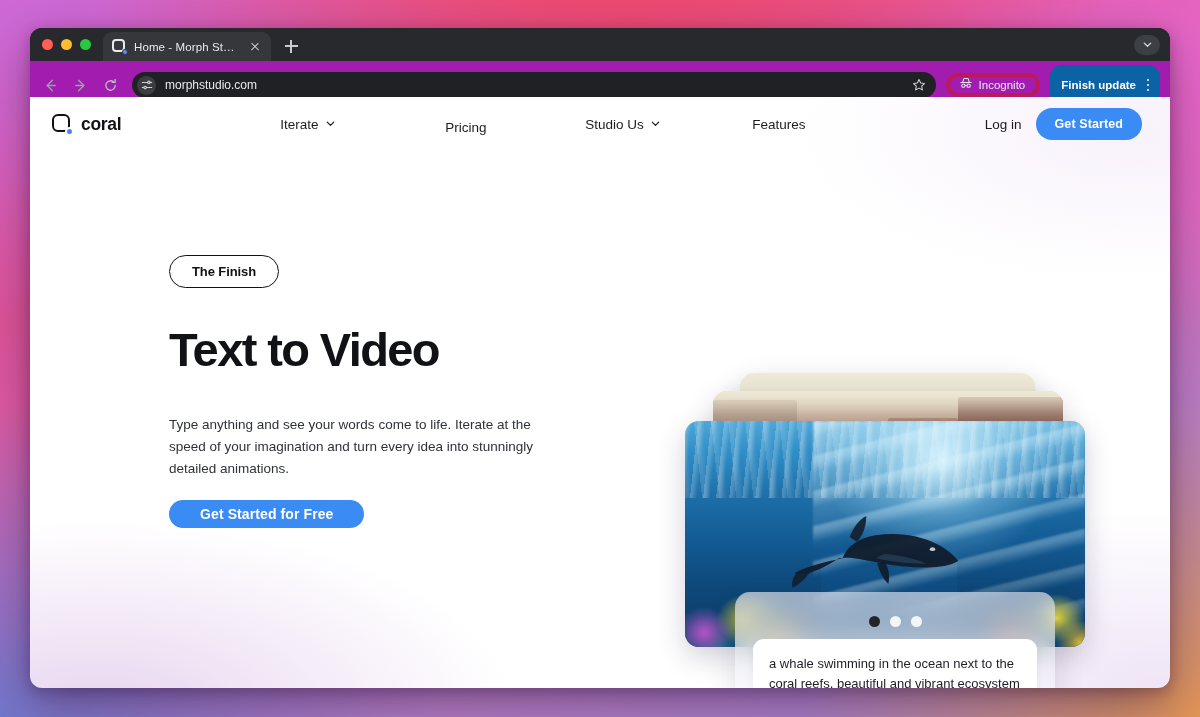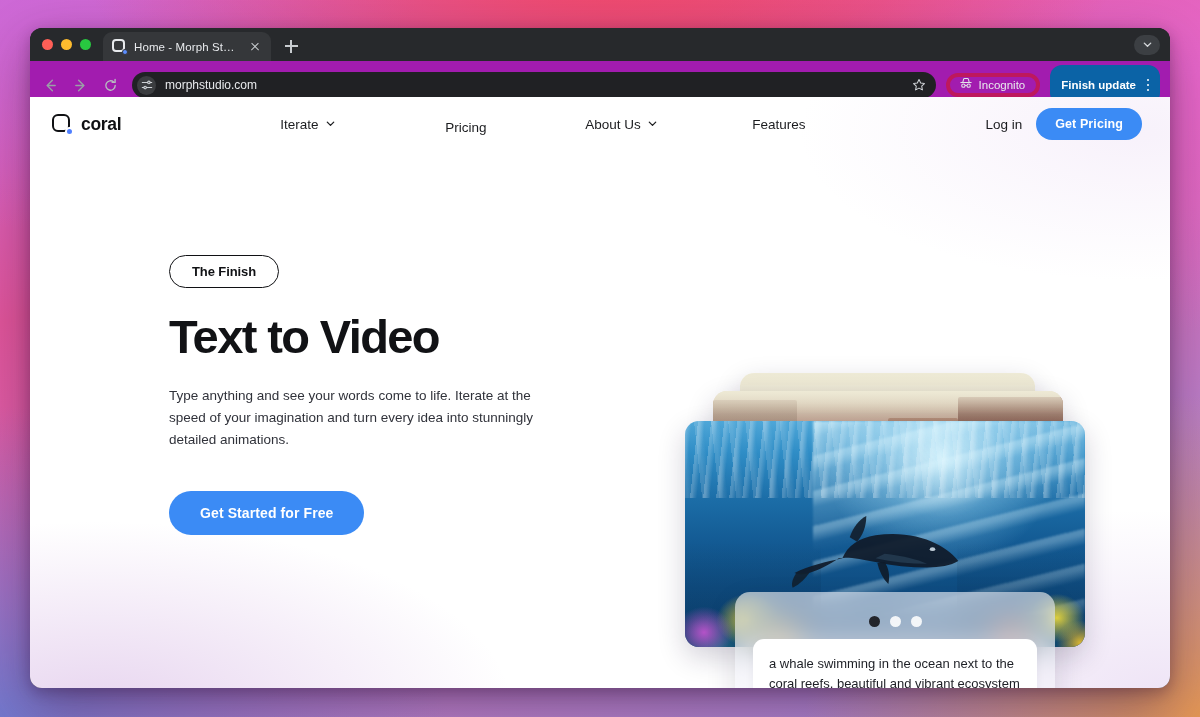--- a/index.html
+++ b/index.html
@@ -303,43 +303,43 @@
     border: 1.6px solid #101114;
     border-radius: 999px;
     padding: 8px 22px;
     font-size: 13px;
     font-weight: 700;
     color: #101114;
     margin-top: 104px;
     letter-spacing: -.1px;
   }
   .hero-title {
-    margin-top: 24px;
+    margin-top: 37px;
     font-size: 47px;
     font-weight: 800;
     color: #111215;
     letter-spacing: -1.6px;
     line-height: 1.05;
   }
   .hero-sub {
-    margin-top: 24px;
+    margin-top: 40px;
     font-size: 13.5px;
     line-height: 1.63;
     color: #30323a;
     max-width: 400px;
   }
   .btn-cta {
     display: inline-block;
-    margin-top: 40px;
+    margin-top: 20px;
     background: #3b8bf5;
     color: #ffffff;
     font-size: 14px;
     font-weight: 700;
     border-radius: 24px;
-    padding: 14px 31px;
+    padding: 6px 31px;
     letter-spacing: .1px;
   }
 
   
   .showcase {
     position: absolute;
     left: 655px; top: 220px;
     width: 420px; height: 400px;
   }
   .card {
@@ -556,36 +556,36 @@
                   <path d="M2.5 4.5 6 8l3.5-3.5" fill="none" stroke="#1b1c1f" stroke-width="1.4" stroke-linecap="round" stroke-linejoin="round"></path>
                 </svg>
             </span>
           </div>
 
           <div class="nav-link pricing">
             <span>Pricing</span>
           </div>
 
           <div class="nav-link about">
-            <span>About Us</span>
+            <span>Studio Us</span>
             <span class="caret">
               <svg width="11" height="11" viewBox="0 0 12 12">
                   <path d="M2.5 4.5 6 8l3.5-3.5" fill="none" stroke="#1b1c1f" stroke-width="1.4" stroke-linecap="round" stroke-linejoin="round"></path>
                 </svg>
             </span>
           </div>
 
           <div class="nav-link feedback">
             <span>Features</span>
           </div>
         </div>
 
         <div class="nav-right">
           <span class="login-link">Log in</span>
-          <span class="btn-primary">Get Pricing</span>
+          <span class="btn-primary">Get Started</span>
         </div>
       </div>
 
       <div class="hero">
         <div class="pill">The Finish</div>
         <h1 class="hero-title">Text to Video</h1>
         <p class="hero-sub">Type anything and see your words come to life. Iterate at the speed of your imagination and turn every idea into stunningly detailed animations.</p>
         <div><span class="btn-cta">Get Started for Free</span></div>
       </div>
 

